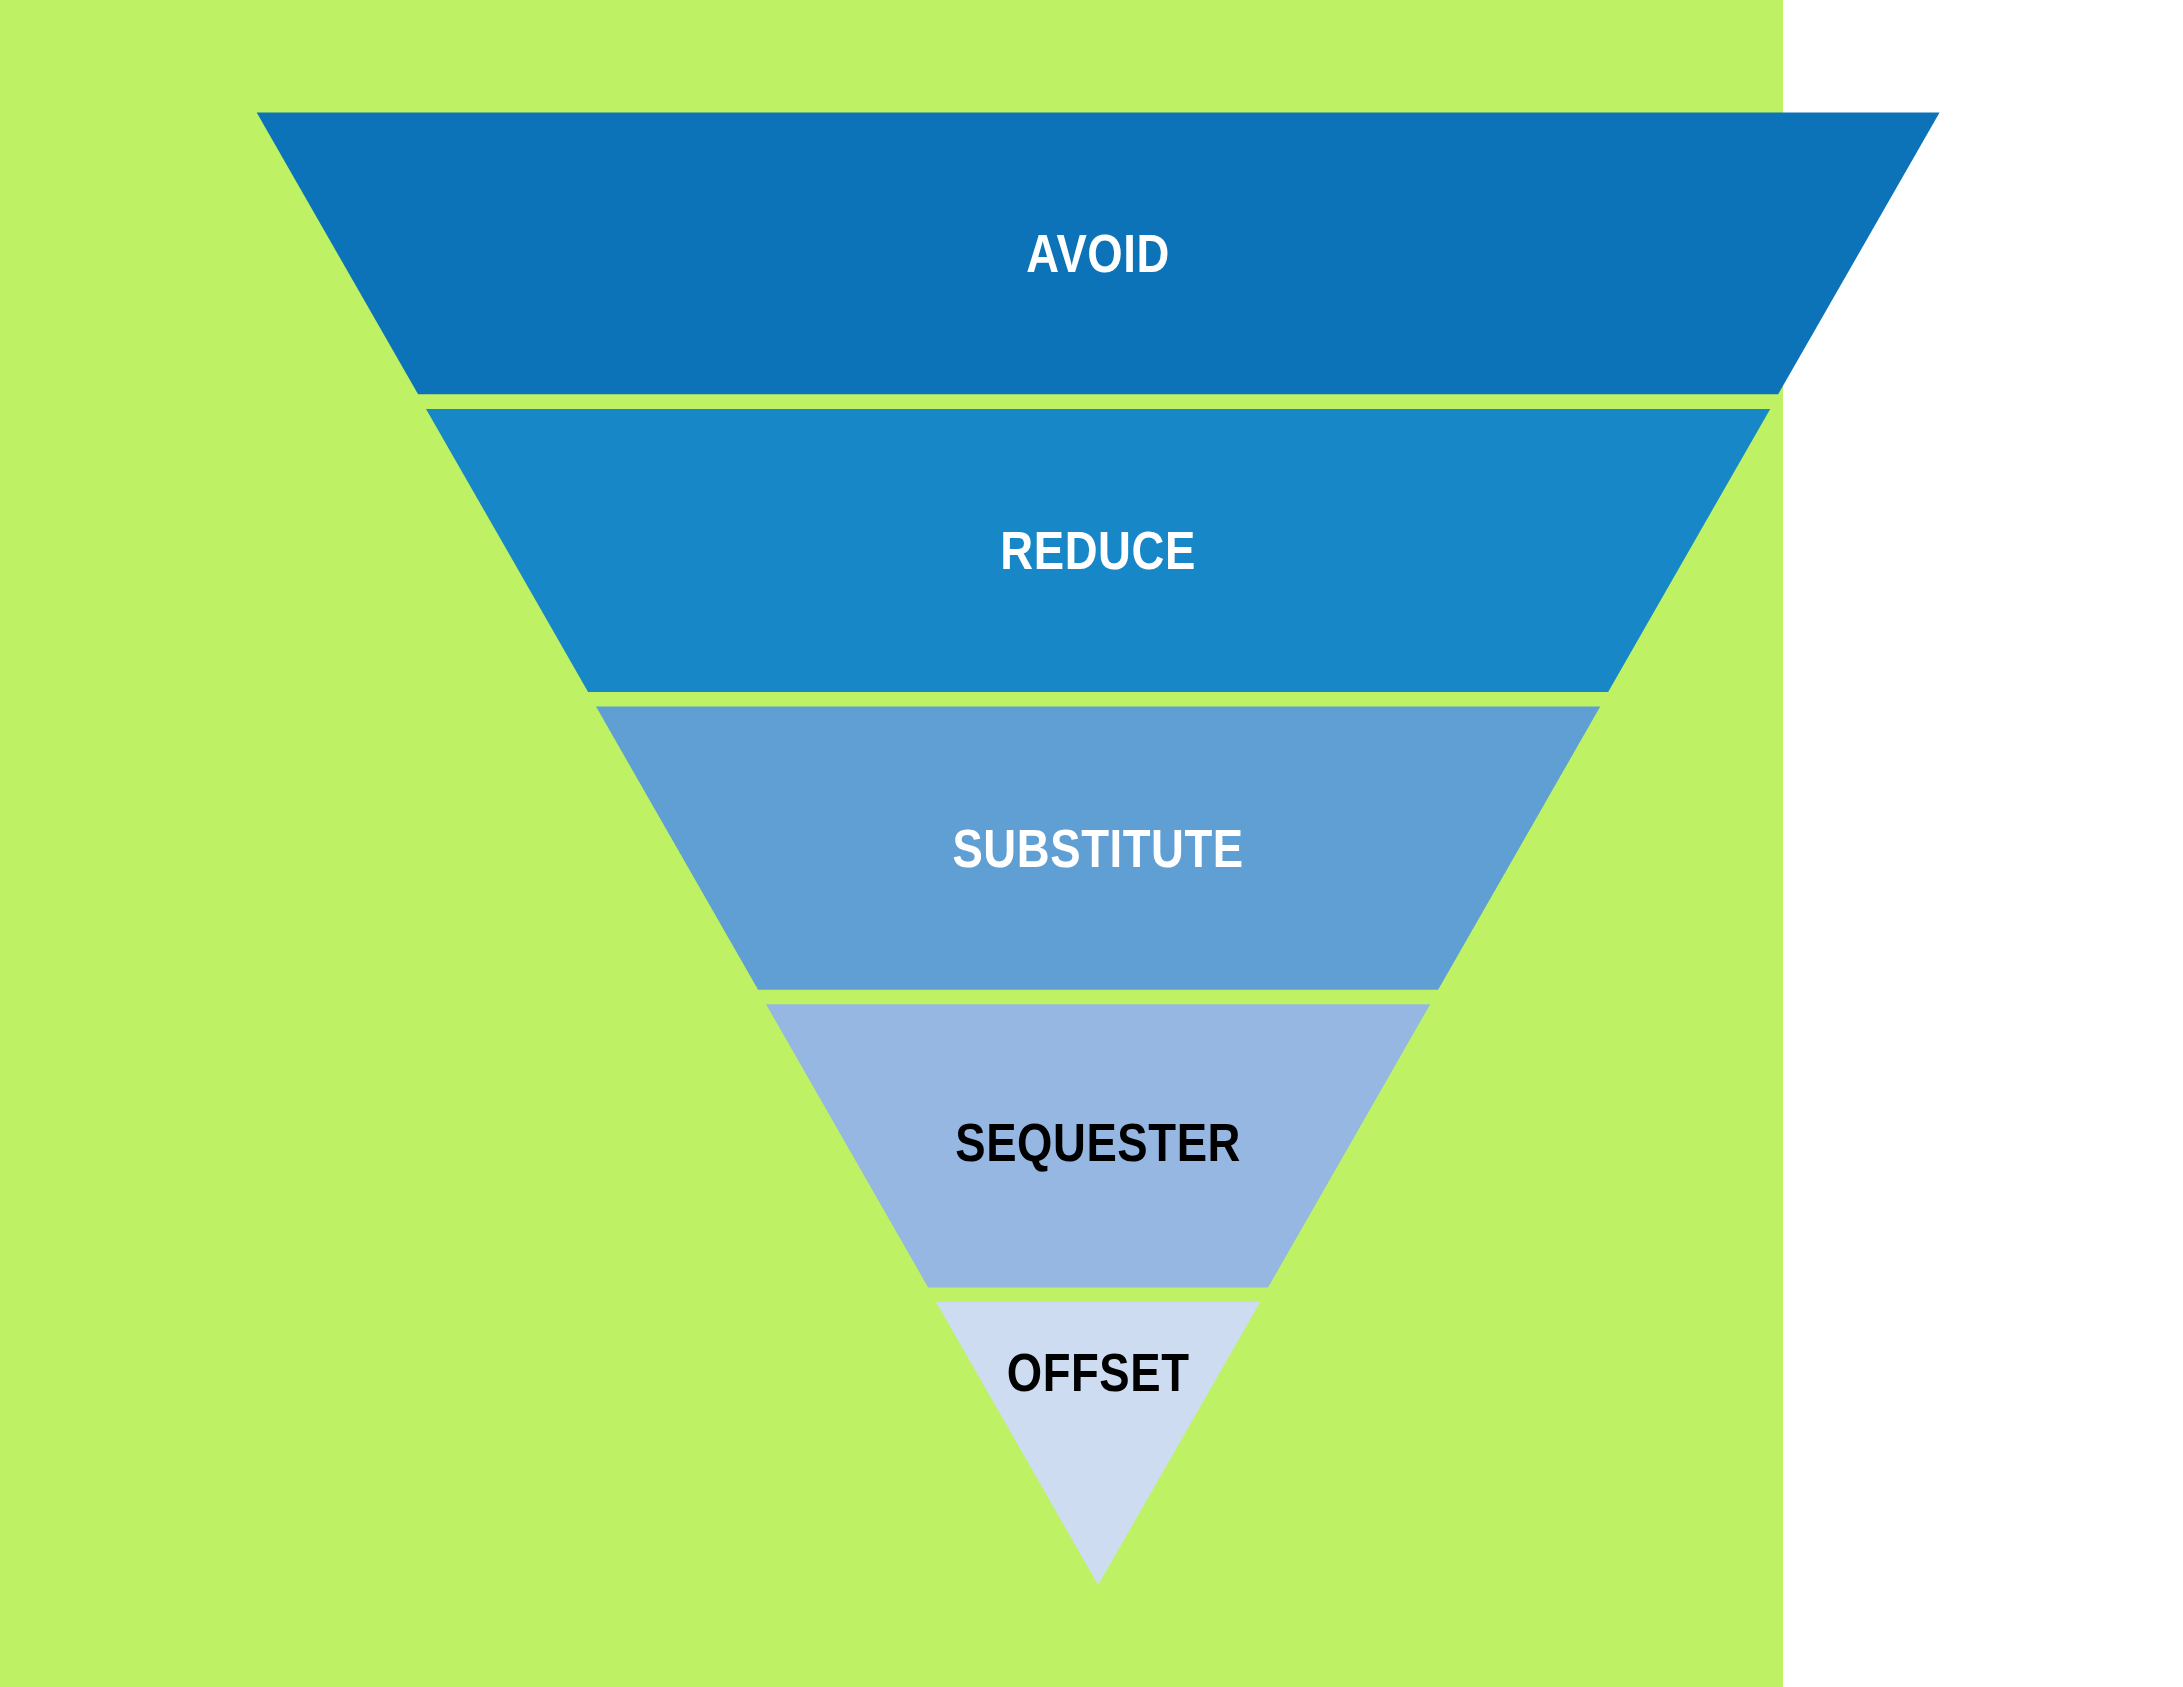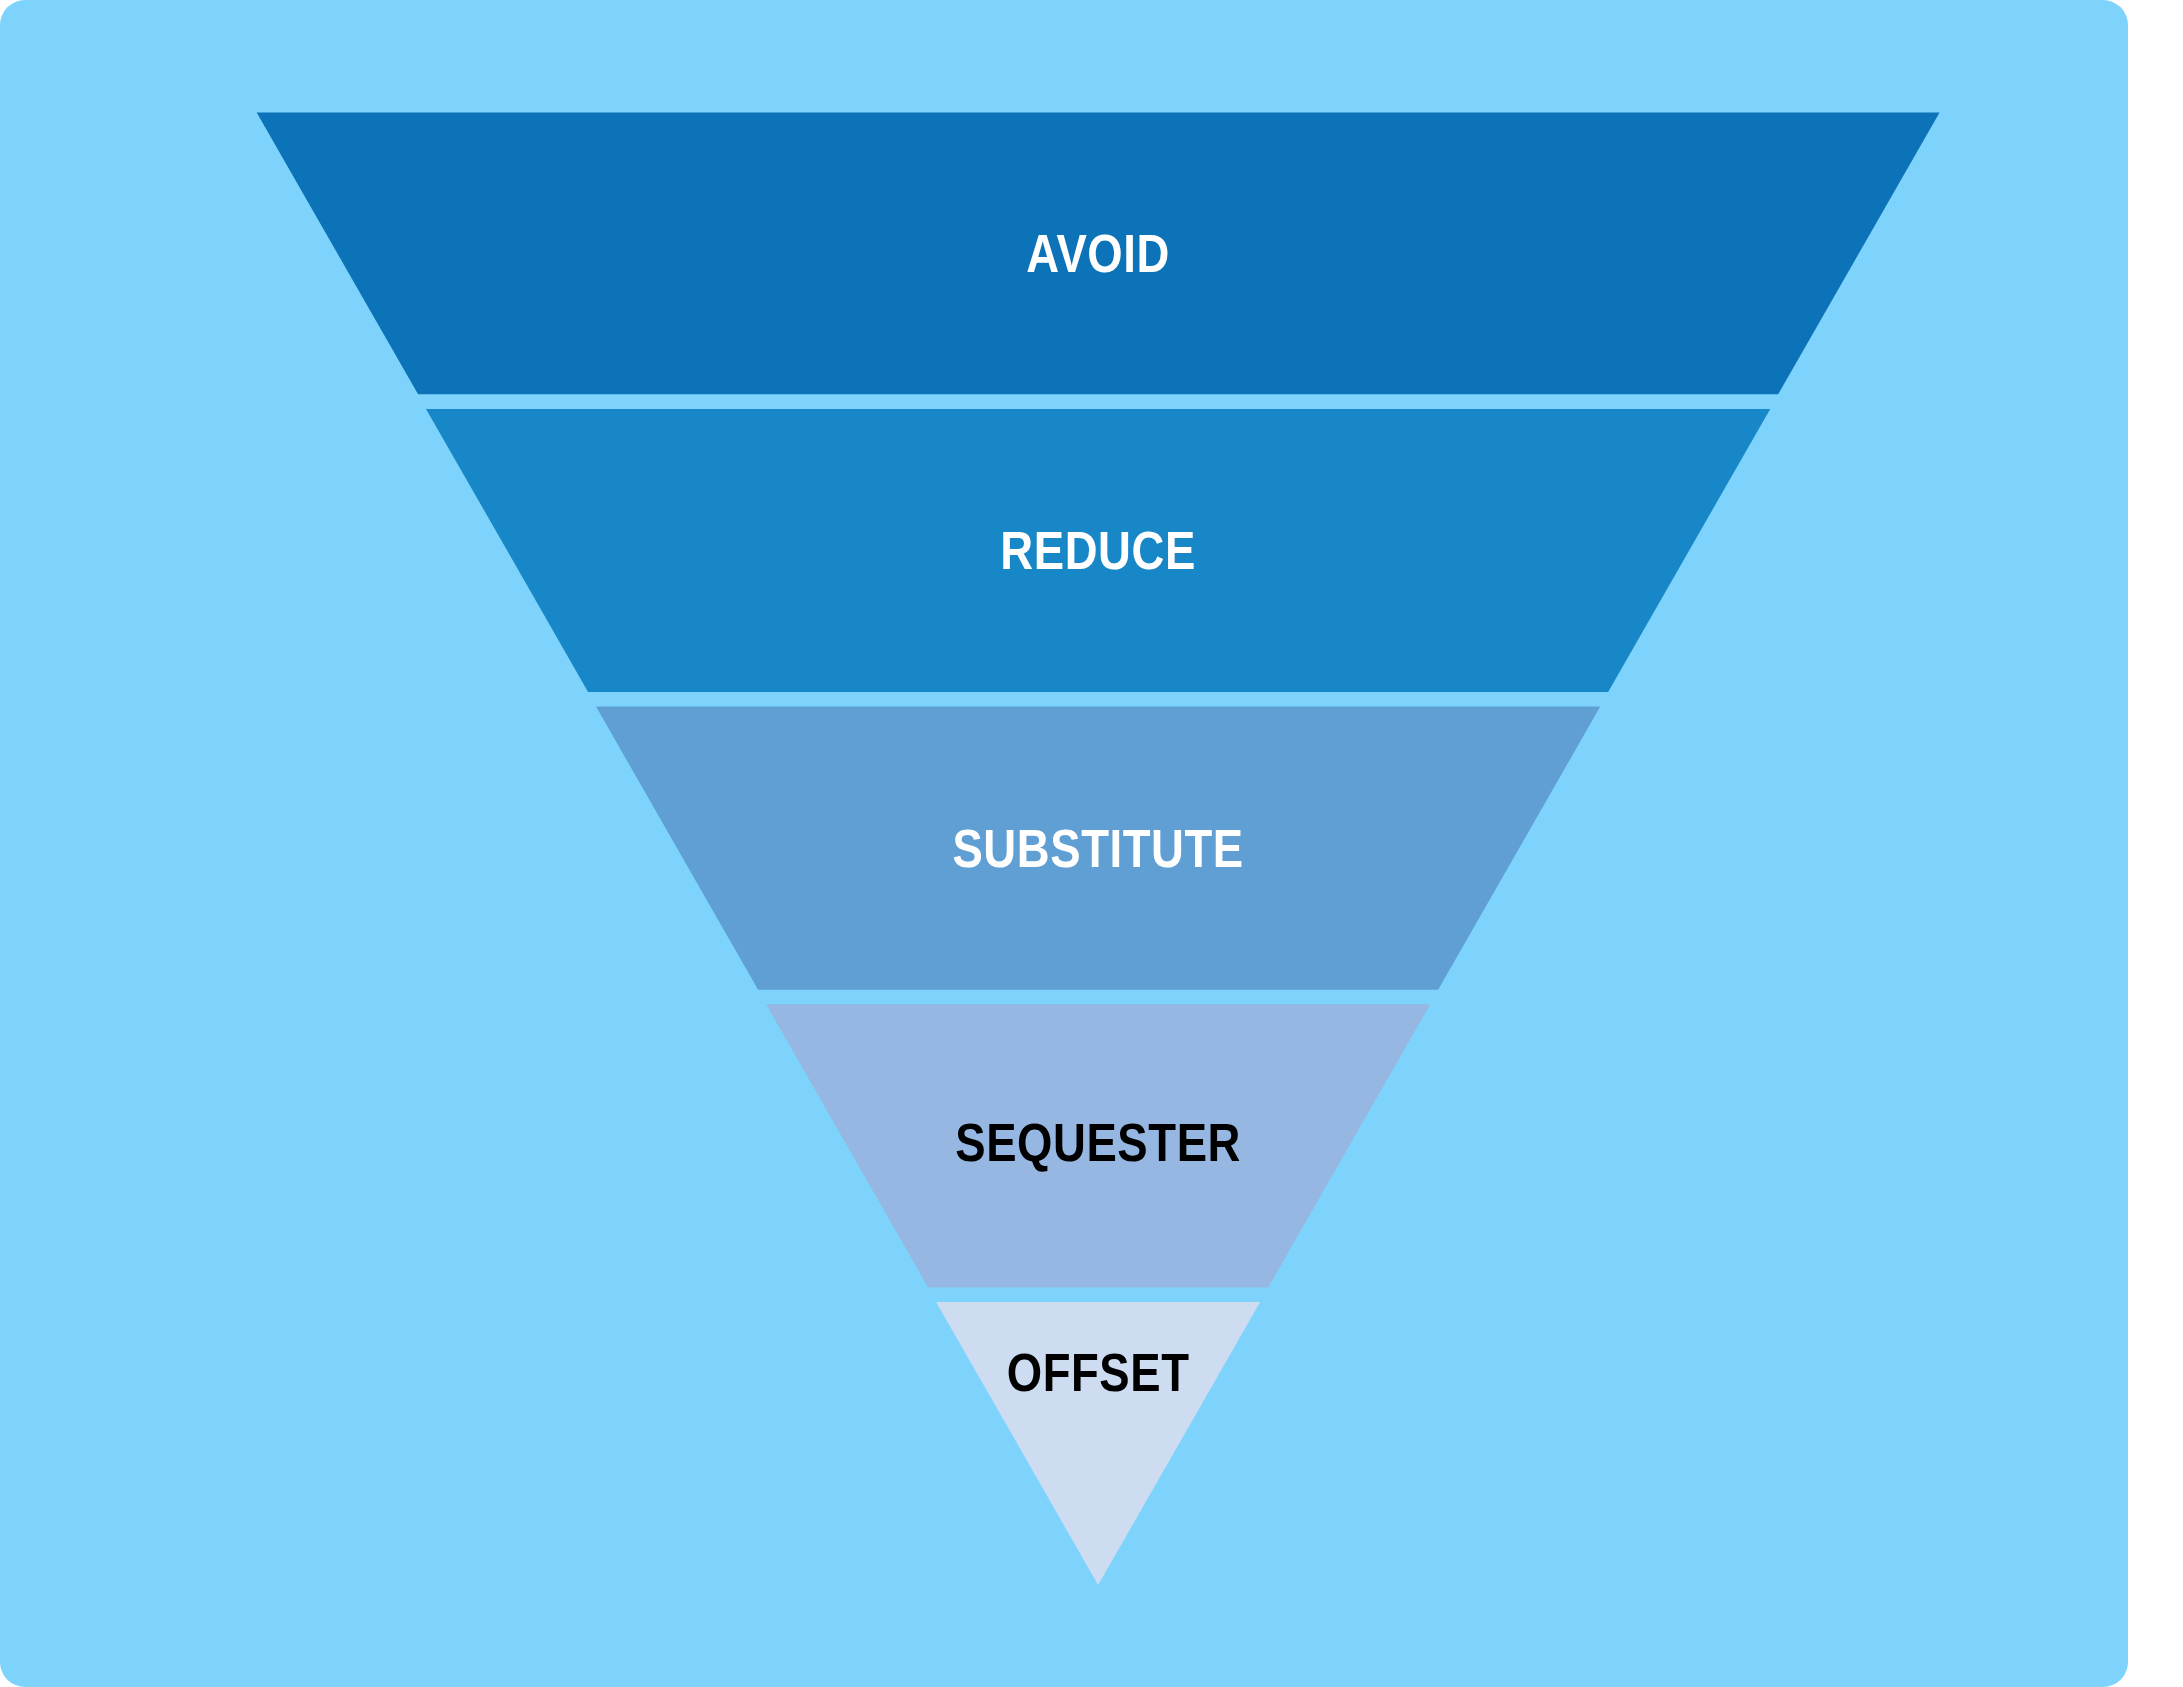--- a/index.html
+++ b/index.html
@@ -5,24 +5,23 @@
   html, body {
     margin: 0;
     padding: 0;
     background: #ffffff;
     width: 2183px;
     height: 1687px;
     font-family: "Liberation Sans", sans-serif;
   }
   .stage {
     position: relative;
-    width: 2128px;
+    width: 1783px;
     height: 1687px;
-    background: #7dd3fc;
-    border-radius: 25px;
+    background: #bef264;
   }
   svg {
     display: block;
   }
   .funnel-label {
     font-family: "Liberation Sans", "DejaVu Sans", sans-serif;
     font-weight: 700;
     font-size: 80px;
     letter-spacing: 1px;
   }

